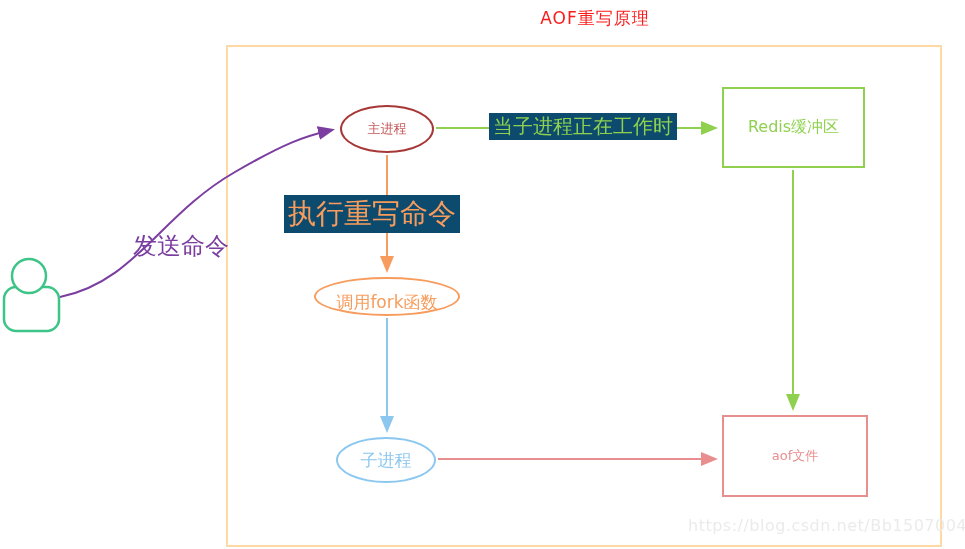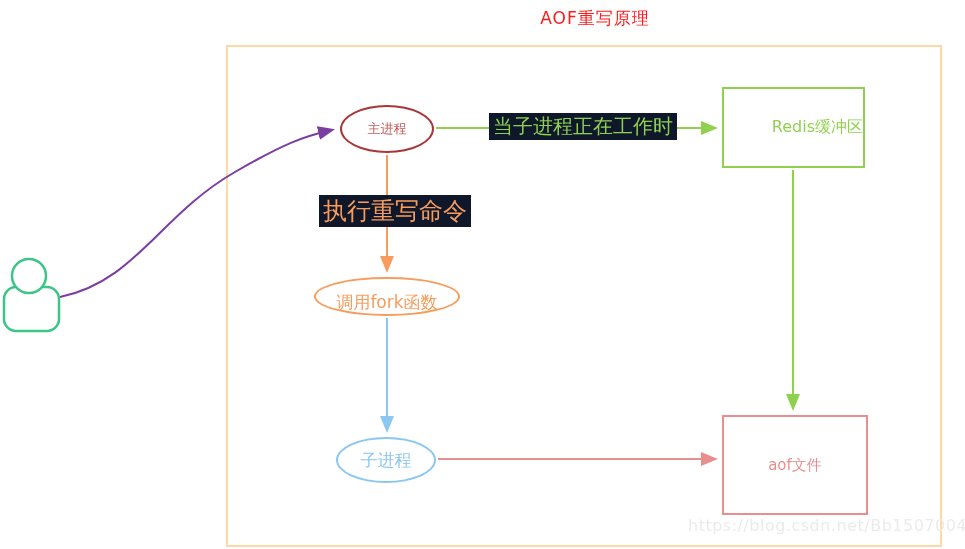--- a/index.html
+++ b/index.html
@@ -14,31 +14,31 @@
   
   .title{left:595px;top:7px;transform:translateX(-50%);font-size:17px;letter-spacing:1px;color:#fb1b1b;white-space:nowrap;}
 
   
   #wires{position:absolute;left:0;top:0;width:965px;height:549px;pointer-events:none;}
 
   
   .node{display:flex;align-items:center;justify-content:center;background:#ffffff;white-space:nowrap;box-sizing:border-box;}
   .ellipse{border-radius:50%;}
   .n-main{left:340px;top:105px;width:94px;height:48px;border:2px solid #a83838;color:#c55a5a;font-size:13px;}
-  .n-redis{left:722px;top:87px;width:143px;height:81px;border:2px solid #8fd14f;color:#8fd14f;font-size:16px;justify-content:flex-end;}
+  .n-redis{left:722px;top:87px;width:143px;height:81px;border:2px solid #8fd14f;color:#8fd14f;font-size:16px;}
   .n-fork{left:314px;top:277px;width:146px;height:39px;border:2px solid #f79c5c;color:#f79c5c;font-size:17px;align-items:flex-end;}
   .n-child{left:336px;top:437px;width:100px;height:46px;border:2px solid #8bc7ef;color:#8bc7ef;font-size:17px;}
-  .n-aof{left:722px;top:415px;width:146px;height:100px;border:2px solid #e88e8e;color:#e88e8e;font-size:15px;}
+  .n-aof{left:722px;top:415px;width:146px;height:82px;border:2px solid #e88e8e;color:#e88e8e;font-size:13px;}
 
   
   .lbl{white-space:nowrap;}
-  .onln{background:#0f172a;padding:0 4px;}
+  .onln{background:#0c4a6e;padding:0 4px;}
   .l-send{left:133px;top:230px;font-size:24px;color:#7b3da0;}
   .l-when{left:583px;top:113px;transform:translateX(-50%);font-size:20px;color:#8fd14f;}
-  .l-exec{left:395px;top:195px;transform:translateX(-50%);font-size:24px;color:#f79c5c;}
+  .l-exec{left:372px;top:195px;transform:translateX(-50%);font-size:28px;color:#f79c5c;}
   .l-start{left:390px;top:364px;transform:translateX(-50%);font-size:24px;color:#8bc7ef;}
   .l-periodic{left:800px;top:261px;transform:translateX(-50%);font-size:24px;color:#8fd14f;}
   .l-read{left:570px;top:398px;transform:translateX(-50%);font-size:19px;line-height:27px;color:#e88e8e;text-align:center;}
 
   
   .watermark{left:688px;top:516px;font-size:16px;color:#ebebeb;letter-spacing:0.5px;}
 </style>
 </head>
 <body>
 
@@ -98,20 +98,21 @@
   </div>
 
   <div class="abs node ellipse n-child">
     <span>子进程</span>
   </div>
 
   <div class="abs node n-aof">
     <span>aof文件</span>
   </div>
 
+  <div class="abs lbl l-send">发送命令</div>
 
   <div class="abs lbl onln l-when">当子进程正在工作时</div>
 
   <div class="abs lbl onln l-exec">执行重写命令</div>
 
 
 
 
   <div class="abs watermark">https://blog.csdn.net/Bb15070047748</div>
 

